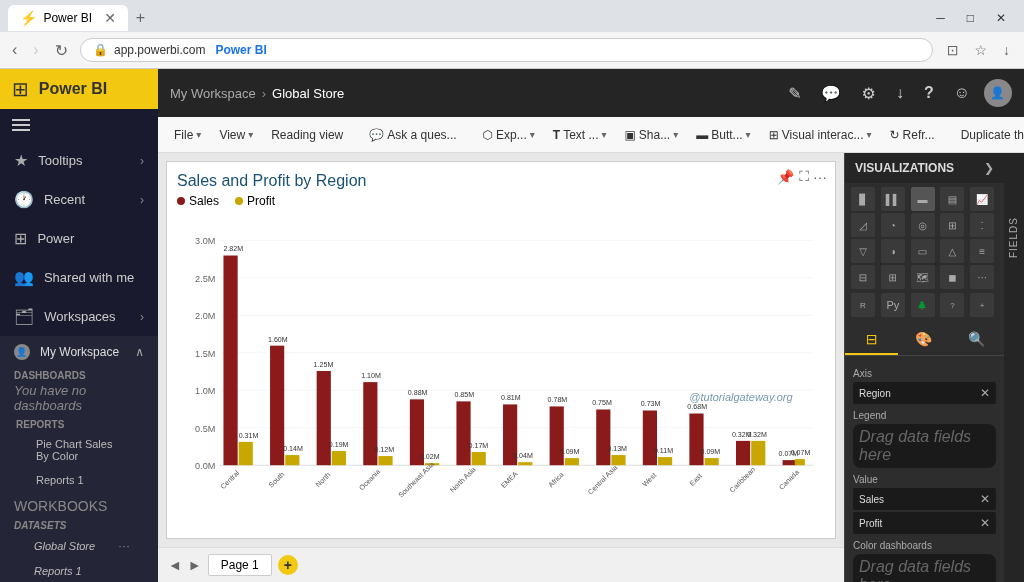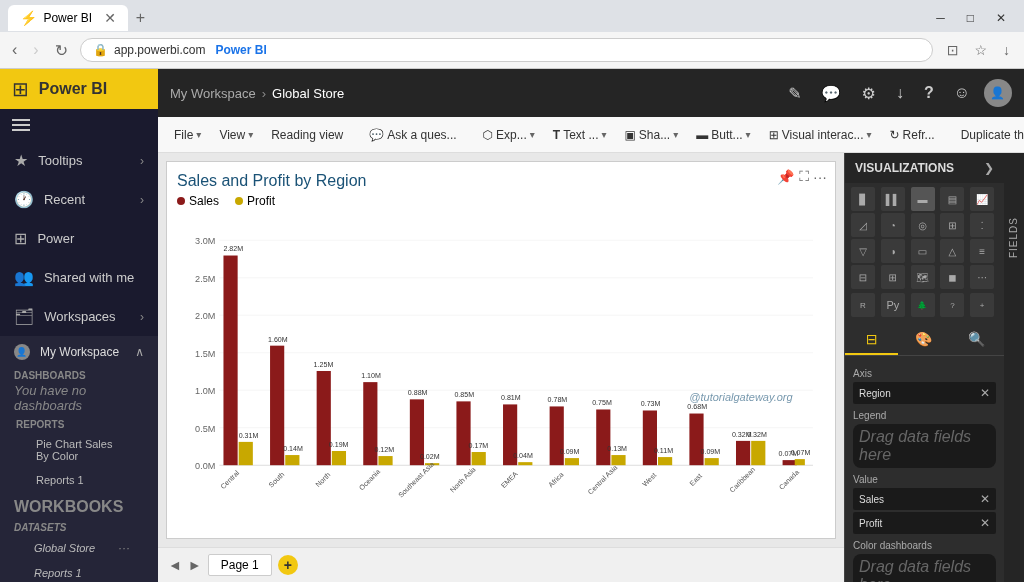--- a/index.html
+++ b/index.html
@@ -185,21 +185,21 @@
         <div style="padding:2px 14px 2px;">
           <div style="color:#888;font-size:10px;font-weight:700;text-transform:uppercase;margin-bottom:2px;">DASHBOARDS</div>
           <div style="color:#888;font-size:13px;font-style:italic;">You have no dashboards</div>
         </div>
         <div style="padding:4px 16px 2px;">
           <div style="color:#888;font-size:10px;font-weight:700;text-transform:uppercase;margin-bottom:2px;">REPORTS</div>
           <div class="sidebar-sub-item">Pie Chart Sales By Color</div>
           <div class="sidebar-sub-item">Reports 1</div>
         </div>
         <div style="padding:4px 14px 2px;">
-          <div style="color:#888;font-size:16px;font-weight:700;text-transform:uppercase;">WORKBOOKS</div>
+          <div style="color:#888;font-size:14px;font-weight:400;text-transform:uppercase;">WORKBOOKS</div>
         </div>
         <div style="padding:4px 14px 2px;font-style:italic;">
           <div style="color:#888;font-size:10px;font-weight:700;text-transform:uppercase;margin-bottom:2px;">DATASETS</div>
           <div class="sidebar-datasets-item">
             <span style="flex:1;">Global Store</span>
             <span class="three-dots">···</span>
           </div>
           <div class="sidebar-sub-item">Reports 1</div>
         </div>
       </div>

